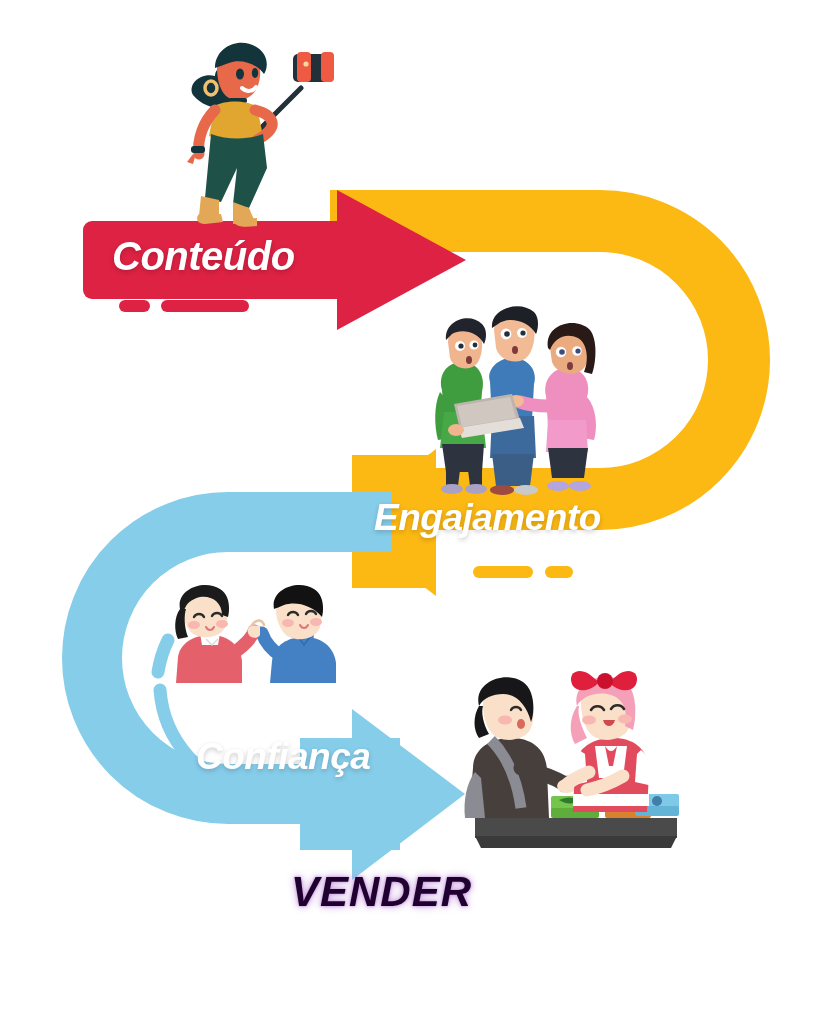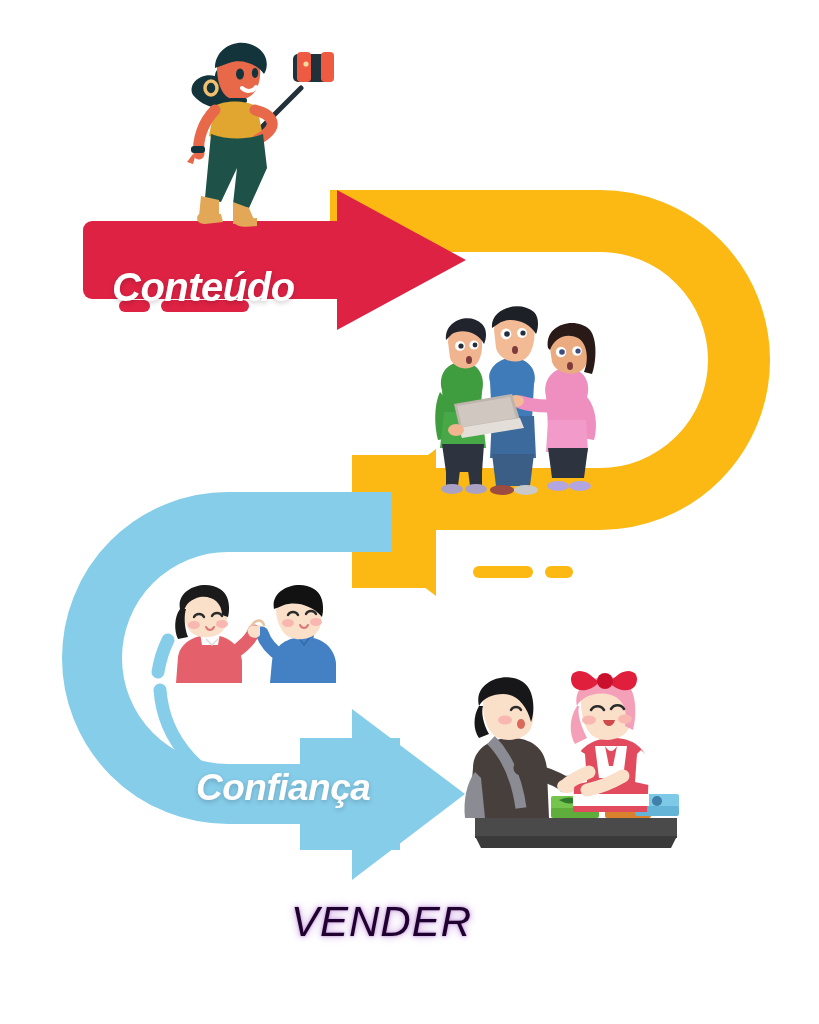--- a/index.html
+++ b/index.html
@@ -29,21 +29,20 @@
   }
   .label {
     position: absolute;
     color: #ffffff;
     font-weight: bold;
     font-style: italic;
     letter-spacing: -0.5px;
     white-space: nowrap;
     text-shadow: 0 2px 5px rgba(0,0,0,0.20);
     pointer-events: none;
-    margin-top: 31px;
   }
   #label-conteudo {
     left: 112px;
     top: 234px;
     font-size: 40px;
   }
   #label-engajamento {
     left: 374px;
     top: 497px;
     font-size: 37px;
@@ -53,26 +52,25 @@
     top: 736px;
     font-size: 37px;
   }
   #label-vender {
     position: absolute;
     left: 0px;
     top: 868px;
     width: 763px;
     text-align: center;
     font-size: 42px;
-    font-weight: normal;
+    font-weight: bold;
     font-style: italic;
     color: #20002e;
     letter-spacing: 1px;
     text-shadow: 0 0 8px #c79bdd, 0 0 3px #b07fd0;
-    margin-top: 30px;
   }
 </style>
 </head>
 <body>
 
 <div id="canvas">
 
   <svg class="layer" viewBox="0 0 819 1024" width="819" height="1024">
     <defs>
       <clipPath id="clip-all">
@@ -304,18 +302,19 @@
 
     <path d="M136 42 C139 37 146 37 149 42" fill="none" stroke="#2b2b2b" stroke-width="2.6" stroke-linecap="round"></path>
     <path d="M156 41 C159 36 166 36 169 41" fill="none" stroke="#2b2b2b" stroke-width="2.6" stroke-linecap="round"></path>
     <ellipse cx="134" cy="52" rx="7" ry="4.5" fill="#f8b7b0"></ellipse>
     <ellipse cx="170" cy="51" rx="7" ry="4.5" fill="#f8b7b0"></ellipse>
     <path d="M148 52 C150 60 158 60 160 52 Z" fill="#cf4a4a"></path>
   </svg>
 
   <div class="label" id="label-conteudo">Conteúdo</div>
 
+  <div class="label" id="label-engajamento">Engajamento</div>
 
   <div class="label" id="label-confianca">Confiança</div>
 
   <div id="label-vender">VENDER</div>
 
 </div>
 
 </body></html>

